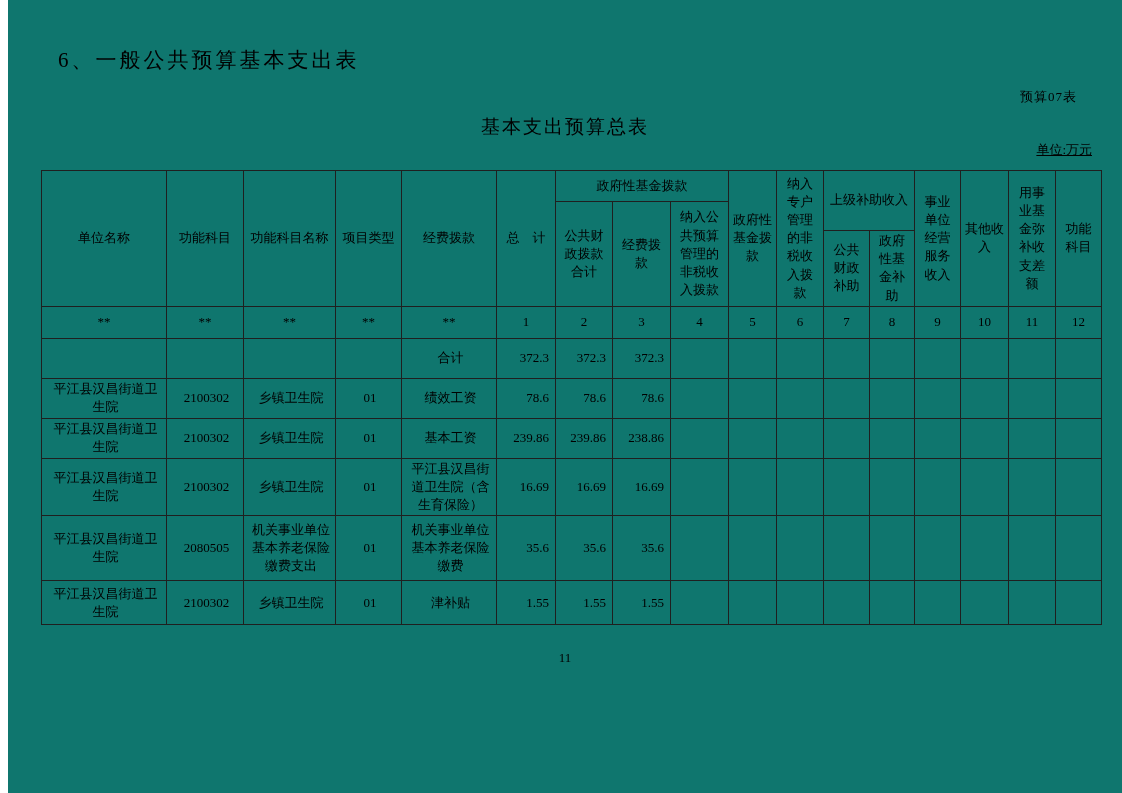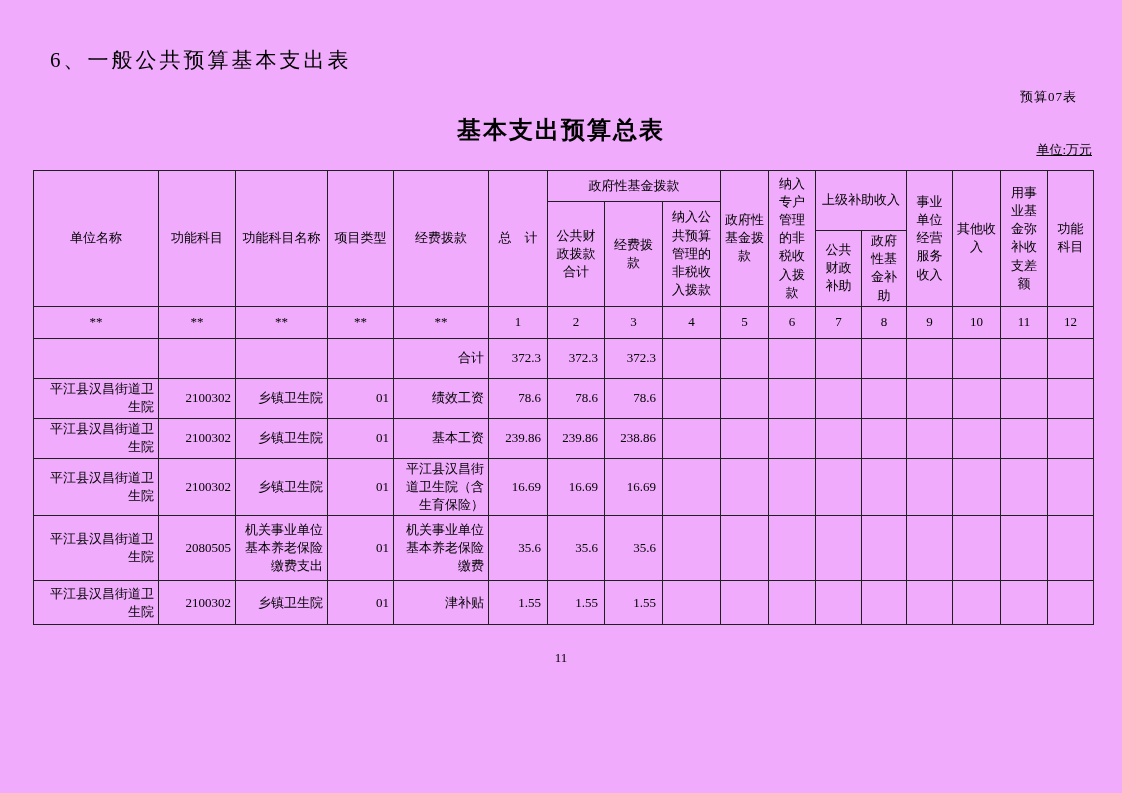--- a/index.html
+++ b/index.html
@@ -2,31 +2,31 @@
 <html><head>
 <meta charset="utf-8">
 <style>
   * { margin:0; padding:0; box-sizing:border-box; }
   html,body { background:#ffffff; }
   body {
     width:1122px; height:793px; position:relative; overflow:hidden;
     font-family:"Liberation Serif","DejaVu Serif",serif;
     color:#000000;
   }
-  .page { position:absolute; inset:0; background:#f0abfc; }
+  .page { position:absolute; inset:0; background:#0f766e;margin-left:8px; }
   .doc-heading {
     position:absolute; left:50px; top:46px;
     font-size:21px; letter-spacing:3px; font-weight:normal;
   }
   .form-label {
     position:absolute; right:45px; top:88px; font-size:13px; letter-spacing:1px;
   }
   .table-title {
     position:absolute; left:0; right:0; top:114px; text-align:center;
-    font-size:24px; font-weight:bold; letter-spacing:2px;
+    font-size:19px; font-weight:normal; letter-spacing:2px;
     font-family:"Liberation Sans","DejaVu Sans",sans-serif;
   }
   .unit-label {
     position:absolute; right:30px; top:141px; font-size:13px;text-decoration:underline;
   }
   table.budget {
     position:absolute; left:33px; top:170px; width:1060px;
     border-collapse:collapse; table-layout:fixed;
     font-size:13px;
   }
@@ -37,21 +37,21 @@
     vertical-align:middle;
     line-height:1.4;
     padding:1px 4px;
     overflow:hidden;
     word-break:break-all;
   }
   tr.h1 { height:31px; }
   tr.h2 { height:29px; }
   tr.h3 { height:75px; }
   tr.index-row { height:32px; }
-  table.budget td.al { text-align:right;  padding-left:7px;  }
+  table.budget td.al { text-align:center;  padding-left:7px;  }
   table.budget td.ar { text-align:right; padding-right:6px; }
   .page-number {
     position:absolute; left:0; right:0; top:650px;
     text-align:center; font-size:13px;
   }
 </style>
 </head>
 <body>
 
 <div class="page">

